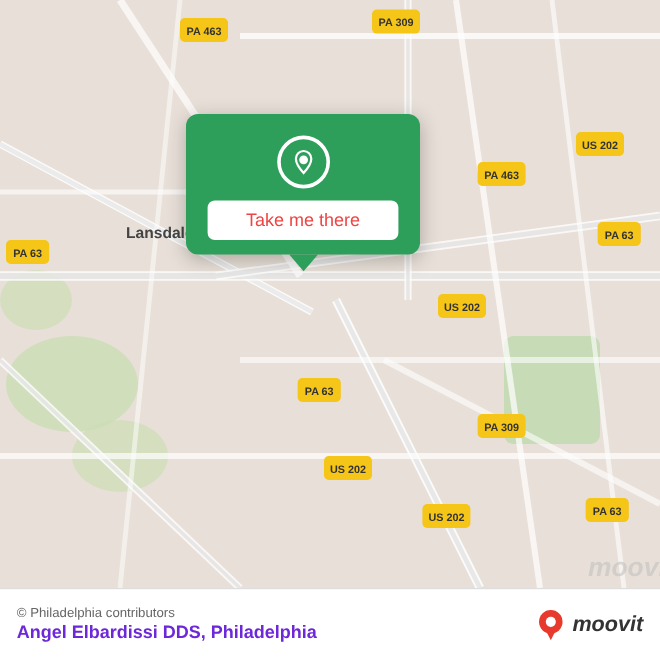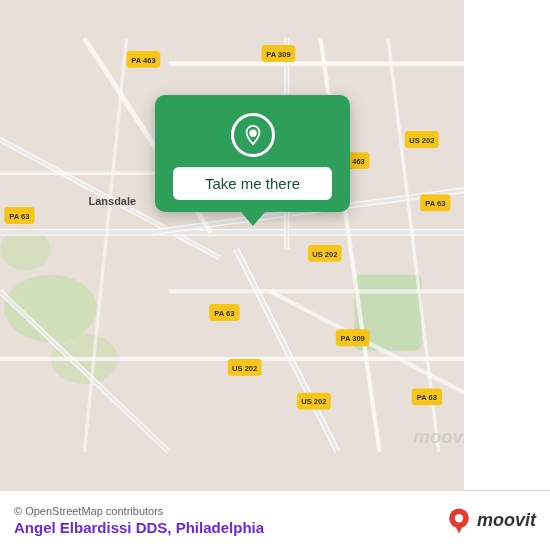--- a/index.html
+++ b/index.html
@@ -6,21 +6,21 @@
     body {
       width: 550px;
       height: 550px;
       overflow: hidden;
       font-family: Arial, sans-serif;
       position: relative;
     }
 
     
     #map-container {
-      width: 464px;
+      width: 550px;
       height: 490px;
       position: relative;
       overflow: hidden;
       background-color: #e8e0d8;
     }
 
     
     #map-svg {
       width: 100%;
       height: 100%;
@@ -56,21 +56,21 @@
       margin-bottom: 10px;
     }
 
     #popup-pin svg {
       width: 22px;
       height: 22px;
     }
 
     #popup-button {
       background: white;
-      color: #14532d;
+      color: #ef4444;
       border: none;
       border-radius: 6px;
       padding: 8px 20px;
       font-size: 15px;
       font-weight: 500;
       cursor: pointer;
       width: 100%;
       text-align: center;
     }
 
@@ -224,21 +224,21 @@
         <circle cx="12" cy="10" r="4" fill="white"></circle>
         <path d="M12 2C8.13 2 5 5.13 5 9c0 5.25 7 13 7 13s7-7.75 7-13c0-3.87-3.13-7-7-7z" fill="none" stroke="white" stroke-width="2"></path>
       </svg>
     </div>
     <button id="popup-button">Take me there</button>
   </div>
 </div>
 
 <div id="bottom-bar">
   <div id="bottom-left">
-    <div id="copyright-text">© OpenStreetMap contributors</div>
+    <div id="copyright-text">© Philadelphia contributors</div>
     <div id="location-title">Angel Elbardissi DDS, Philadelphia</div>
   </div>
   <div id="moovit-logo">
     <svg id="moovit-pin" viewBox="0 0 32 40" xmlns="http://www.w3.org/2000/svg">
       <ellipse cx="16" cy="16" rx="14" ry="14" fill="#e8392d"></ellipse>
       <circle cx="16" cy="16" r="6" fill="white"></circle>
       <polygon points="10,26 22,26 16,38" fill="#e8392d"></polygon>
     </svg>
     <span id="moovit-text">moovit</span>
   </div>

